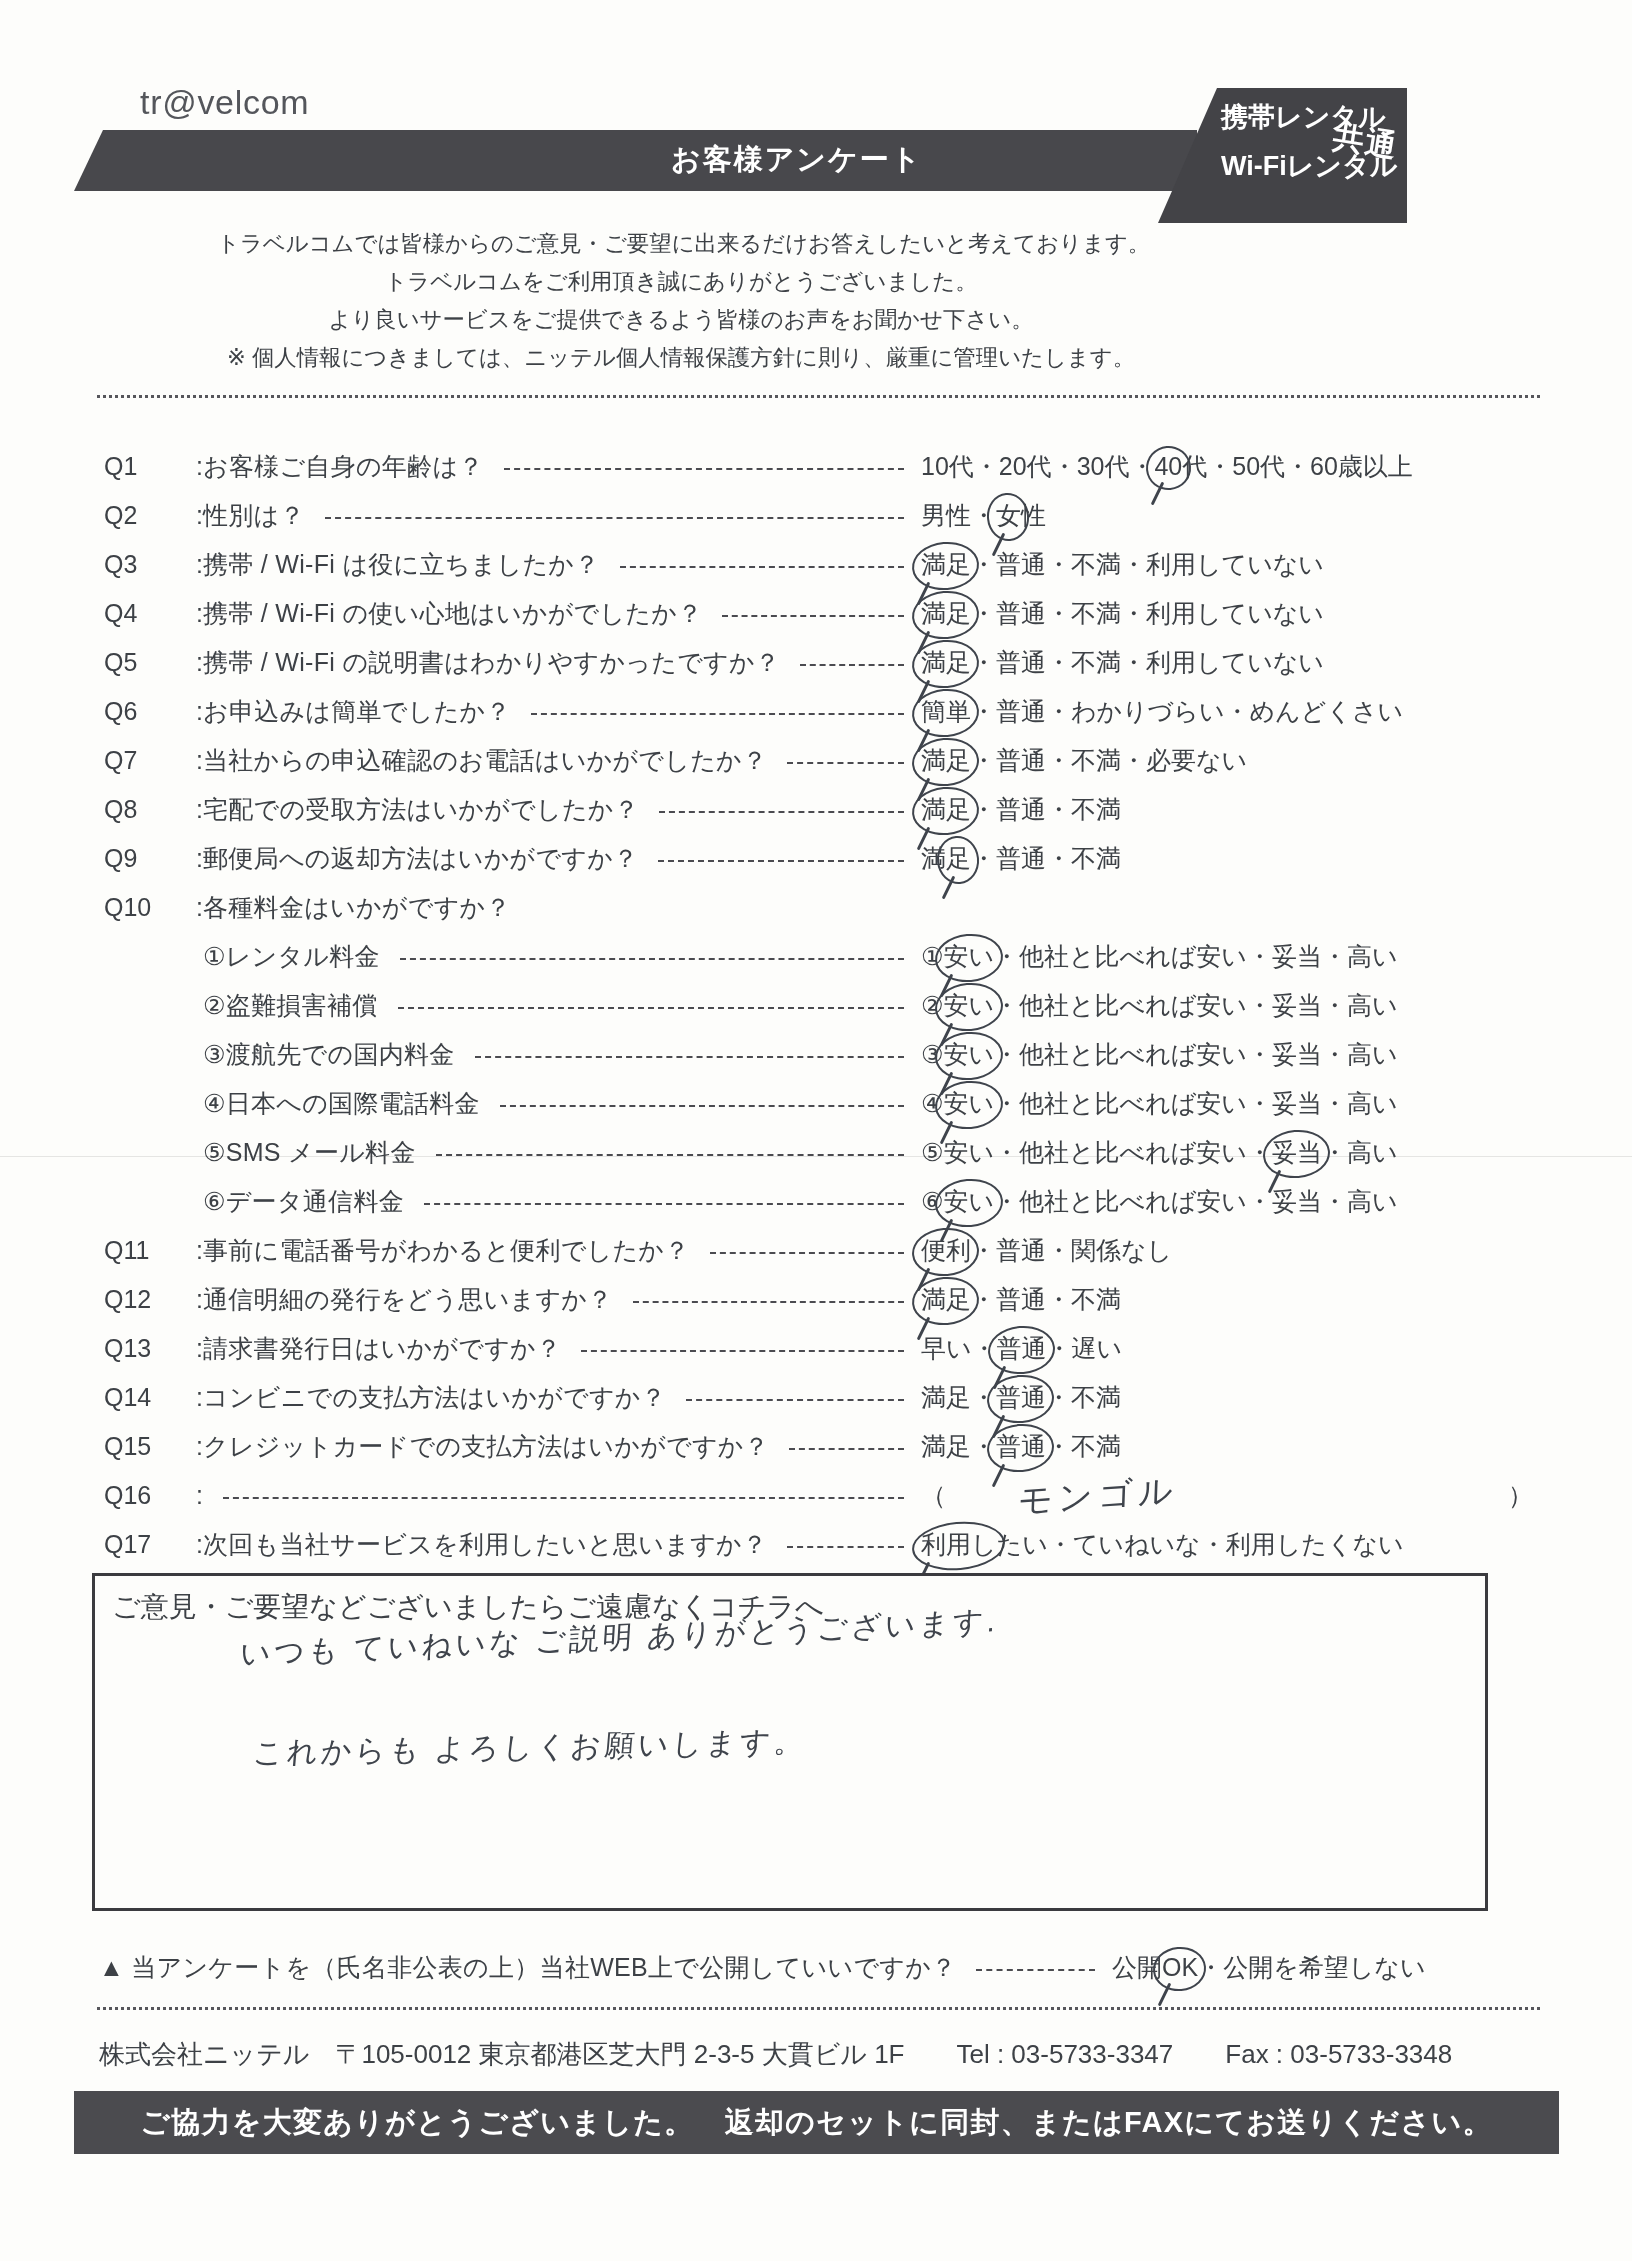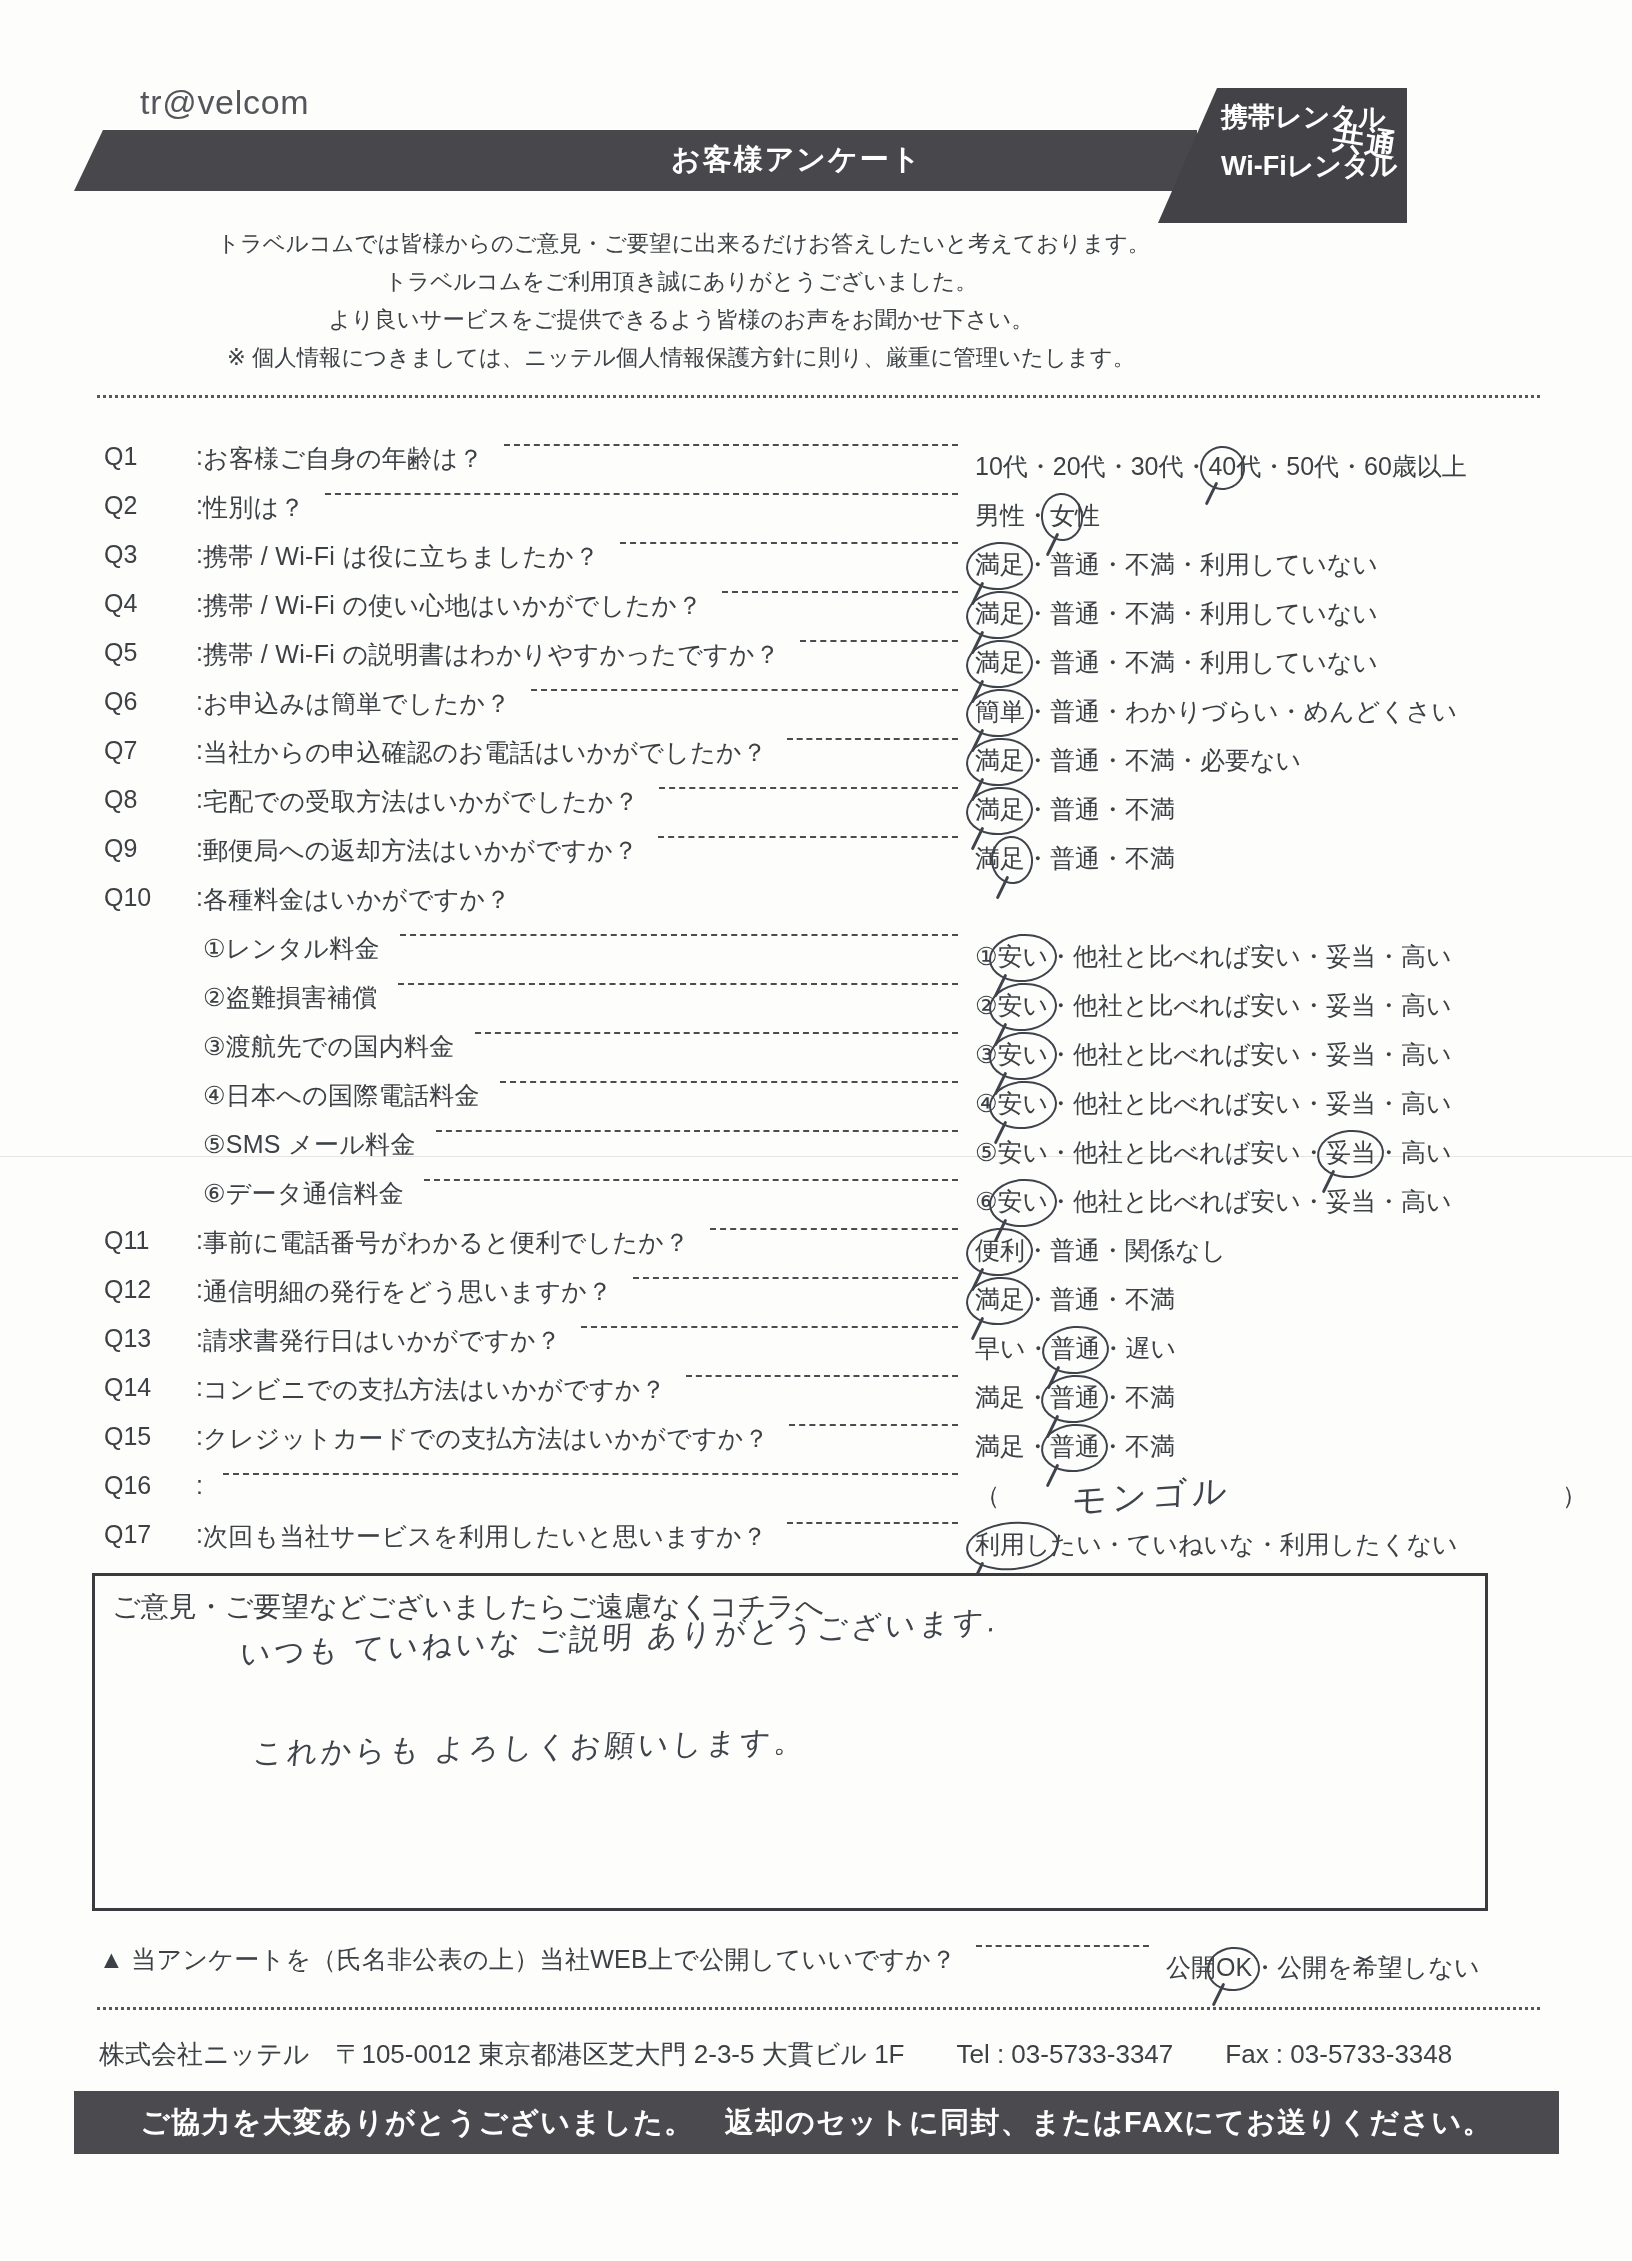--- a/index.html
+++ b/index.html
@@ -29,21 +29,21 @@
               transform:rotate(9deg);letter-spacing:1.3px;}
   
   .intro{position:absolute;left:217px;top:225px;width:928px;text-align:center;font-size:22.4px;line-height:38px;}
   .intro p{margin:0;white-space:nowrap;}
   
   .sep{position:absolute;left:97px;width:1443px;border-top:3.3px dotted #56565b;height:0;}
   #sep1{top:395px;} #sep2{top:2007px;}
   .scanline{position:absolute;left:0;top:1156px;width:100%;height:1.3px;background:#e5e5e3;}
   
   #questions{position:absolute;left:0;top:442px;width:1632px;}
-  .q-row{display:flex;height:49px;padding:0 45px 0 104px;font-size:25px;color:var(--ink);}
+  .q-row{display:flex;align-items:center;height:49px;padding:0 99px 0 104px;font-size:25px;color:var(--ink);}
   .q-id{width:99px;display:flex;justify-content:space-between;flex-shrink:0;}
   .q-row.sub .q-id{visibility:hidden;}
   .q-label{white-space:nowrap;flex-shrink:0;letter-spacing:0.3px;}
   .leader{flex:1;margin:0 17px 0 20px;border-top:2.6px dashed var(--leader);transform:translateY(2px);min-width:24px;}
   .answers{width:612px;flex-shrink:0;white-space:nowrap;display:flex;align-items:center;}
   .sep-dot{display:inline-block;}
   .opt{position:relative;display:inline-block;}
   .circled::before{content:"";position:absolute;left:-8.6px;right:-8.6px;top:-6px;bottom:-8.6px;
     border:2.6px solid var(--pen);border-radius:50%;transform:rotate(-5deg);}
   .circled::after{content:"";position:absolute;left:1.3px;bottom:-25px;width:3.3px;height:25px;

